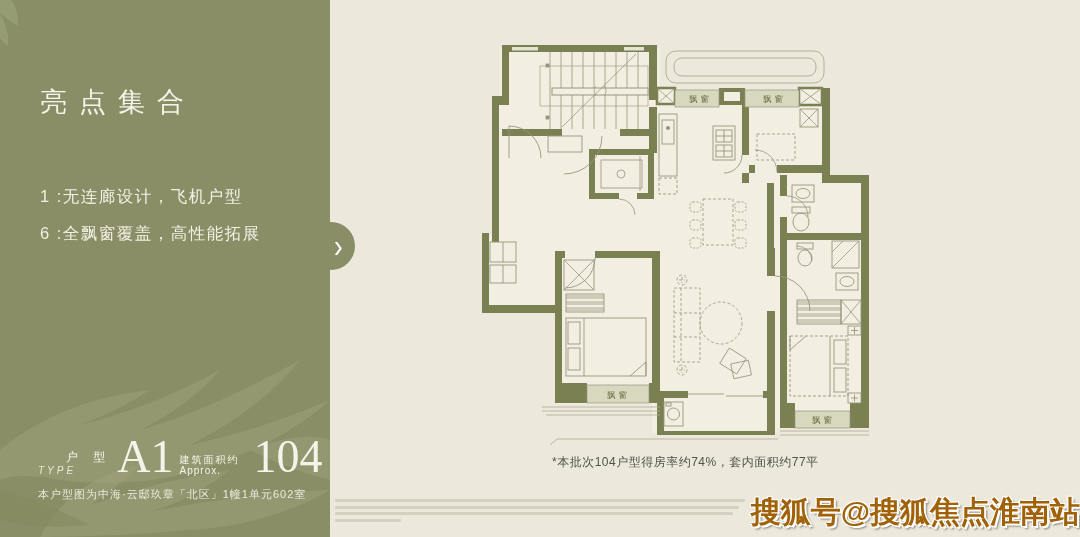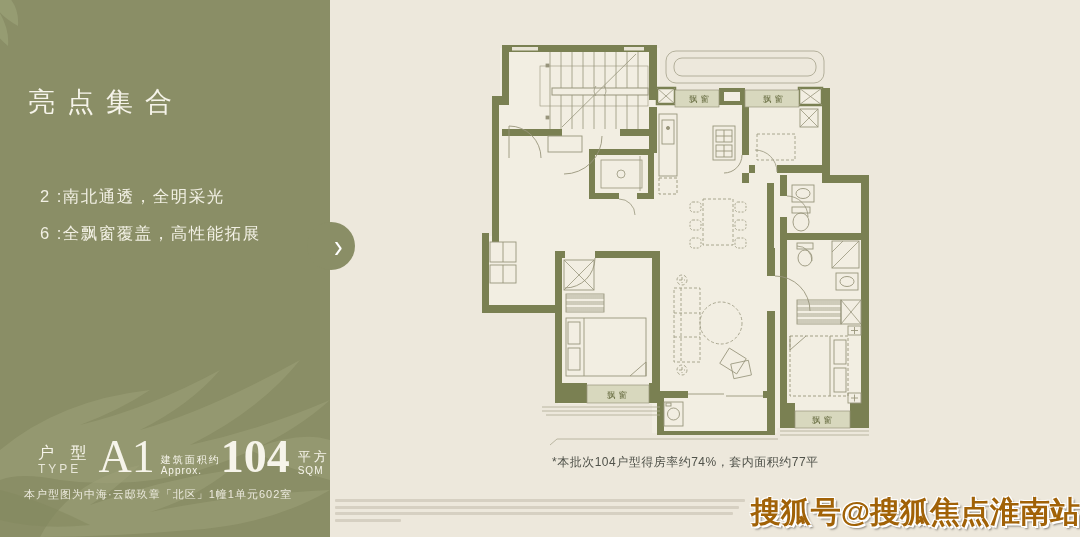--- a/index.html
+++ b/index.html
@@ -8,45 +8,45 @@
     background:#EDE8DC;
     font-family:"Liberation Sans","DejaVu Sans",sans-serif;
   }
   
   .sidebar{
     position:absolute;left:0;top:0;width:330px;height:537px;
     background:#8A8E66;overflow:hidden;
   }
   .leafdeco{position:absolute;pointer-events:none;}
   .sb-title{
-    position:absolute;left:28px;top:84px;
+    position:absolute;left:40px;top:84px;
     color:#F6F4EA;font-size:27px;font-weight:500;letter-spacing:12px;white-space:nowrap;
   }
   .sb-list{position:absolute;left:40px;top:178px;}
   .sb-item{
     color:#F2F0E4;font-size:16.5px;letter-spacing:1.5px;
     line-height:37px;white-space:nowrap;
   }
   .sb-stats{
     position:absolute;left:38px;top:437px;
     display:flex;align-items:flex-end;color:#F6F4EA;white-space:nowrap;
   }
   .stat-col{display:flex;flex-direction:column;line-height:1.15;}
-  .cn-sm{font-size:16px;letter-spacing:6px;}
-  .en-sm{font-size:12px;letter-spacing:3px;opacity:.85;}
+  .cn-sm{font-size:12px;letter-spacing:6px;margin-left:28px;}
+  .en-sm{font-size:10px;letter-spacing:3px;opacity:.85;font-style:italic;}
   .cn-xs{font-size:10px;letter-spacing:2px;}
   .en-xs{font-size:10px;letter-spacing:1px;}
   .cn-md{font-size:13px;letter-spacing:3px;}
   .big-serif{
     font-family:"Liberation Serif","DejaVu Serif",serif;
     font-size:46px;line-height:.86;font-weight:400;text-align:center;
   }
-  .m-l6{margin-left:6px;} .m-l12{font-weight:bold;} .m-l8{margin-left:8px;}
+  .m-l6{margin-left:6px;} .m-l12{margin-left:14px;} .m-l8{margin-left:8px;}
   .sb-note{
-    position:absolute;left:24px;top:487px;
+    position:absolute;left:38px;top:487px;
     color:#ECEADE;font-size:11px;letter-spacing:1px;white-space:nowrap;
   }
   
   .next-btn{
     position:absolute;left:307px;top:222px;width:48px;height:48px;
     border-radius:50%;background:#8A8E66;cursor:pointer;
     display:flex;align-items:center;
   }
   .next-btn .glyph{
     margin-left:27px;color:#FFFFFF;font-size:26px;line-height:1;
@@ -92,21 +92,21 @@
       <path d="M250,120 Q300,100 330,110 L330,150 Q290,140 250,120 Z"></path>
     </g>
     <g fill="#84885F" fill-opacity="0.55">
       <path d="M0,160 Q40,170 90,195 Q40,200 0,190 Z"></path>
     </g>
   </svg>
 
   <div class="sb-title">亮点集合</div>
 
   <div class="sb-list">
-    <div class="sb-item">2 :南北通透，全明采光</div>
+    <div class="sb-item">1 :无连廊设计，飞机户型</div>
     <div class="sb-item">6 :全飘窗覆盖，高性能拓展</div>
   </div>
 
   <div class="sb-stats">
     <div class="stat-col">
       <span class="cn-sm">户 型</span>
       <span class="en-sm">TYPE</span>
     </div>
     <div class="big-serif m-l6">A1</div>
     <div class="stat-col m-l6">

